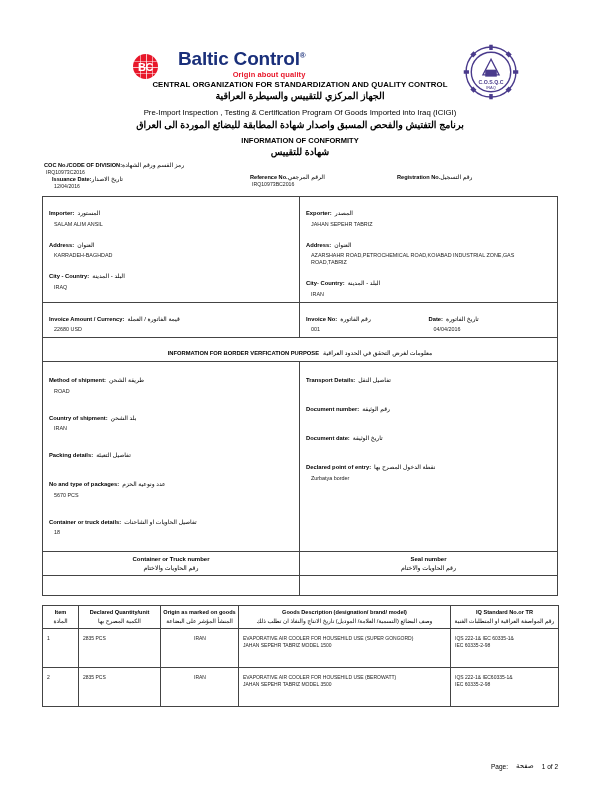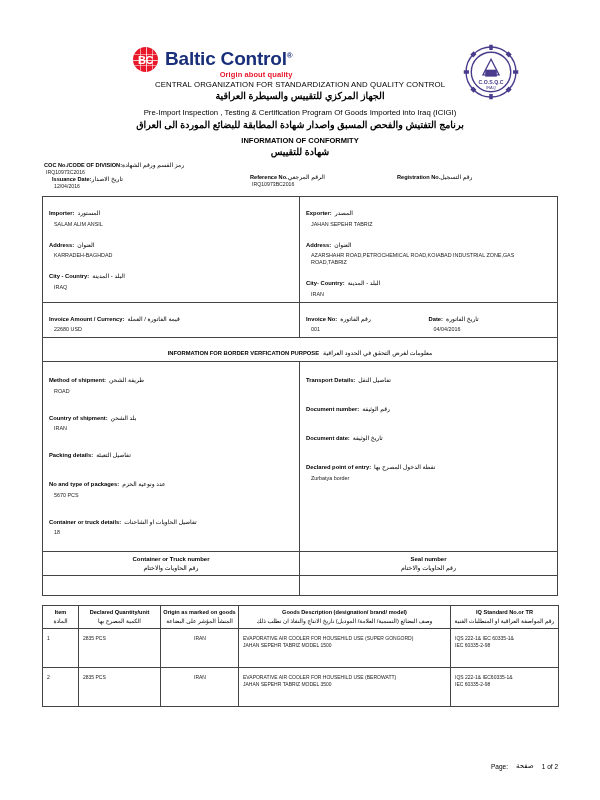--- a/index.html
+++ b/index.html
@@ -27,21 +27,21 @@
   
   .logo-band {
     position: relative;
     height: 68px;
   }
   .bc-logo {
     position: absolute;
     left: 133px;
     top: 46px;
     display: flex;
-    align-items: flex-start;
+    align-items: flex-end;
   }
   .bc-globe {
     width: 25px;
     height: 25px;
     border-radius: 50%;
     background: #e8172a;
     position: relative;
     overflow: hidden;
     flex: 0 0 auto;
     margin-top: 1px;
@@ -99,21 +99,21 @@
     inset: 0;
     display: flex;
     align-items: center;
     justify-content: center;
     color: #fff;
     font-weight: bold;
     font-size: 11px;
     letter-spacing: -.5px;
     font-family: "Liberation Sans", sans-serif;
   }
-  .bc-words { margin-left: 7px; }
+  .bc-words { margin-left: 20px; }
   .bc-title {
     font-size: 19px;
     font-weight: bold;
     color: #1a2f7a;
     line-height: 20px;
     letter-spacing: -.2px;
     white-space: nowrap;
   }
   .bc-title sup {
     font-size: 8px;
@@ -137,21 +137,21 @@
     height: 58px;
   }
 
   
   .headings {
     text-align: center;
     margin-top: 12px;
   }
   .h-en {
     font-size: 7.8px;
-    font-weight: normal;
+    font-weight: bold;
     letter-spacing: .1px;
     line-height: 10px;
   }
   .h-ar {
     font-size: 9.5px;
     font-weight: bold;
     direction: rtl;
     line-height: 12px;
   }
   .h-gap { height: 6px; }

